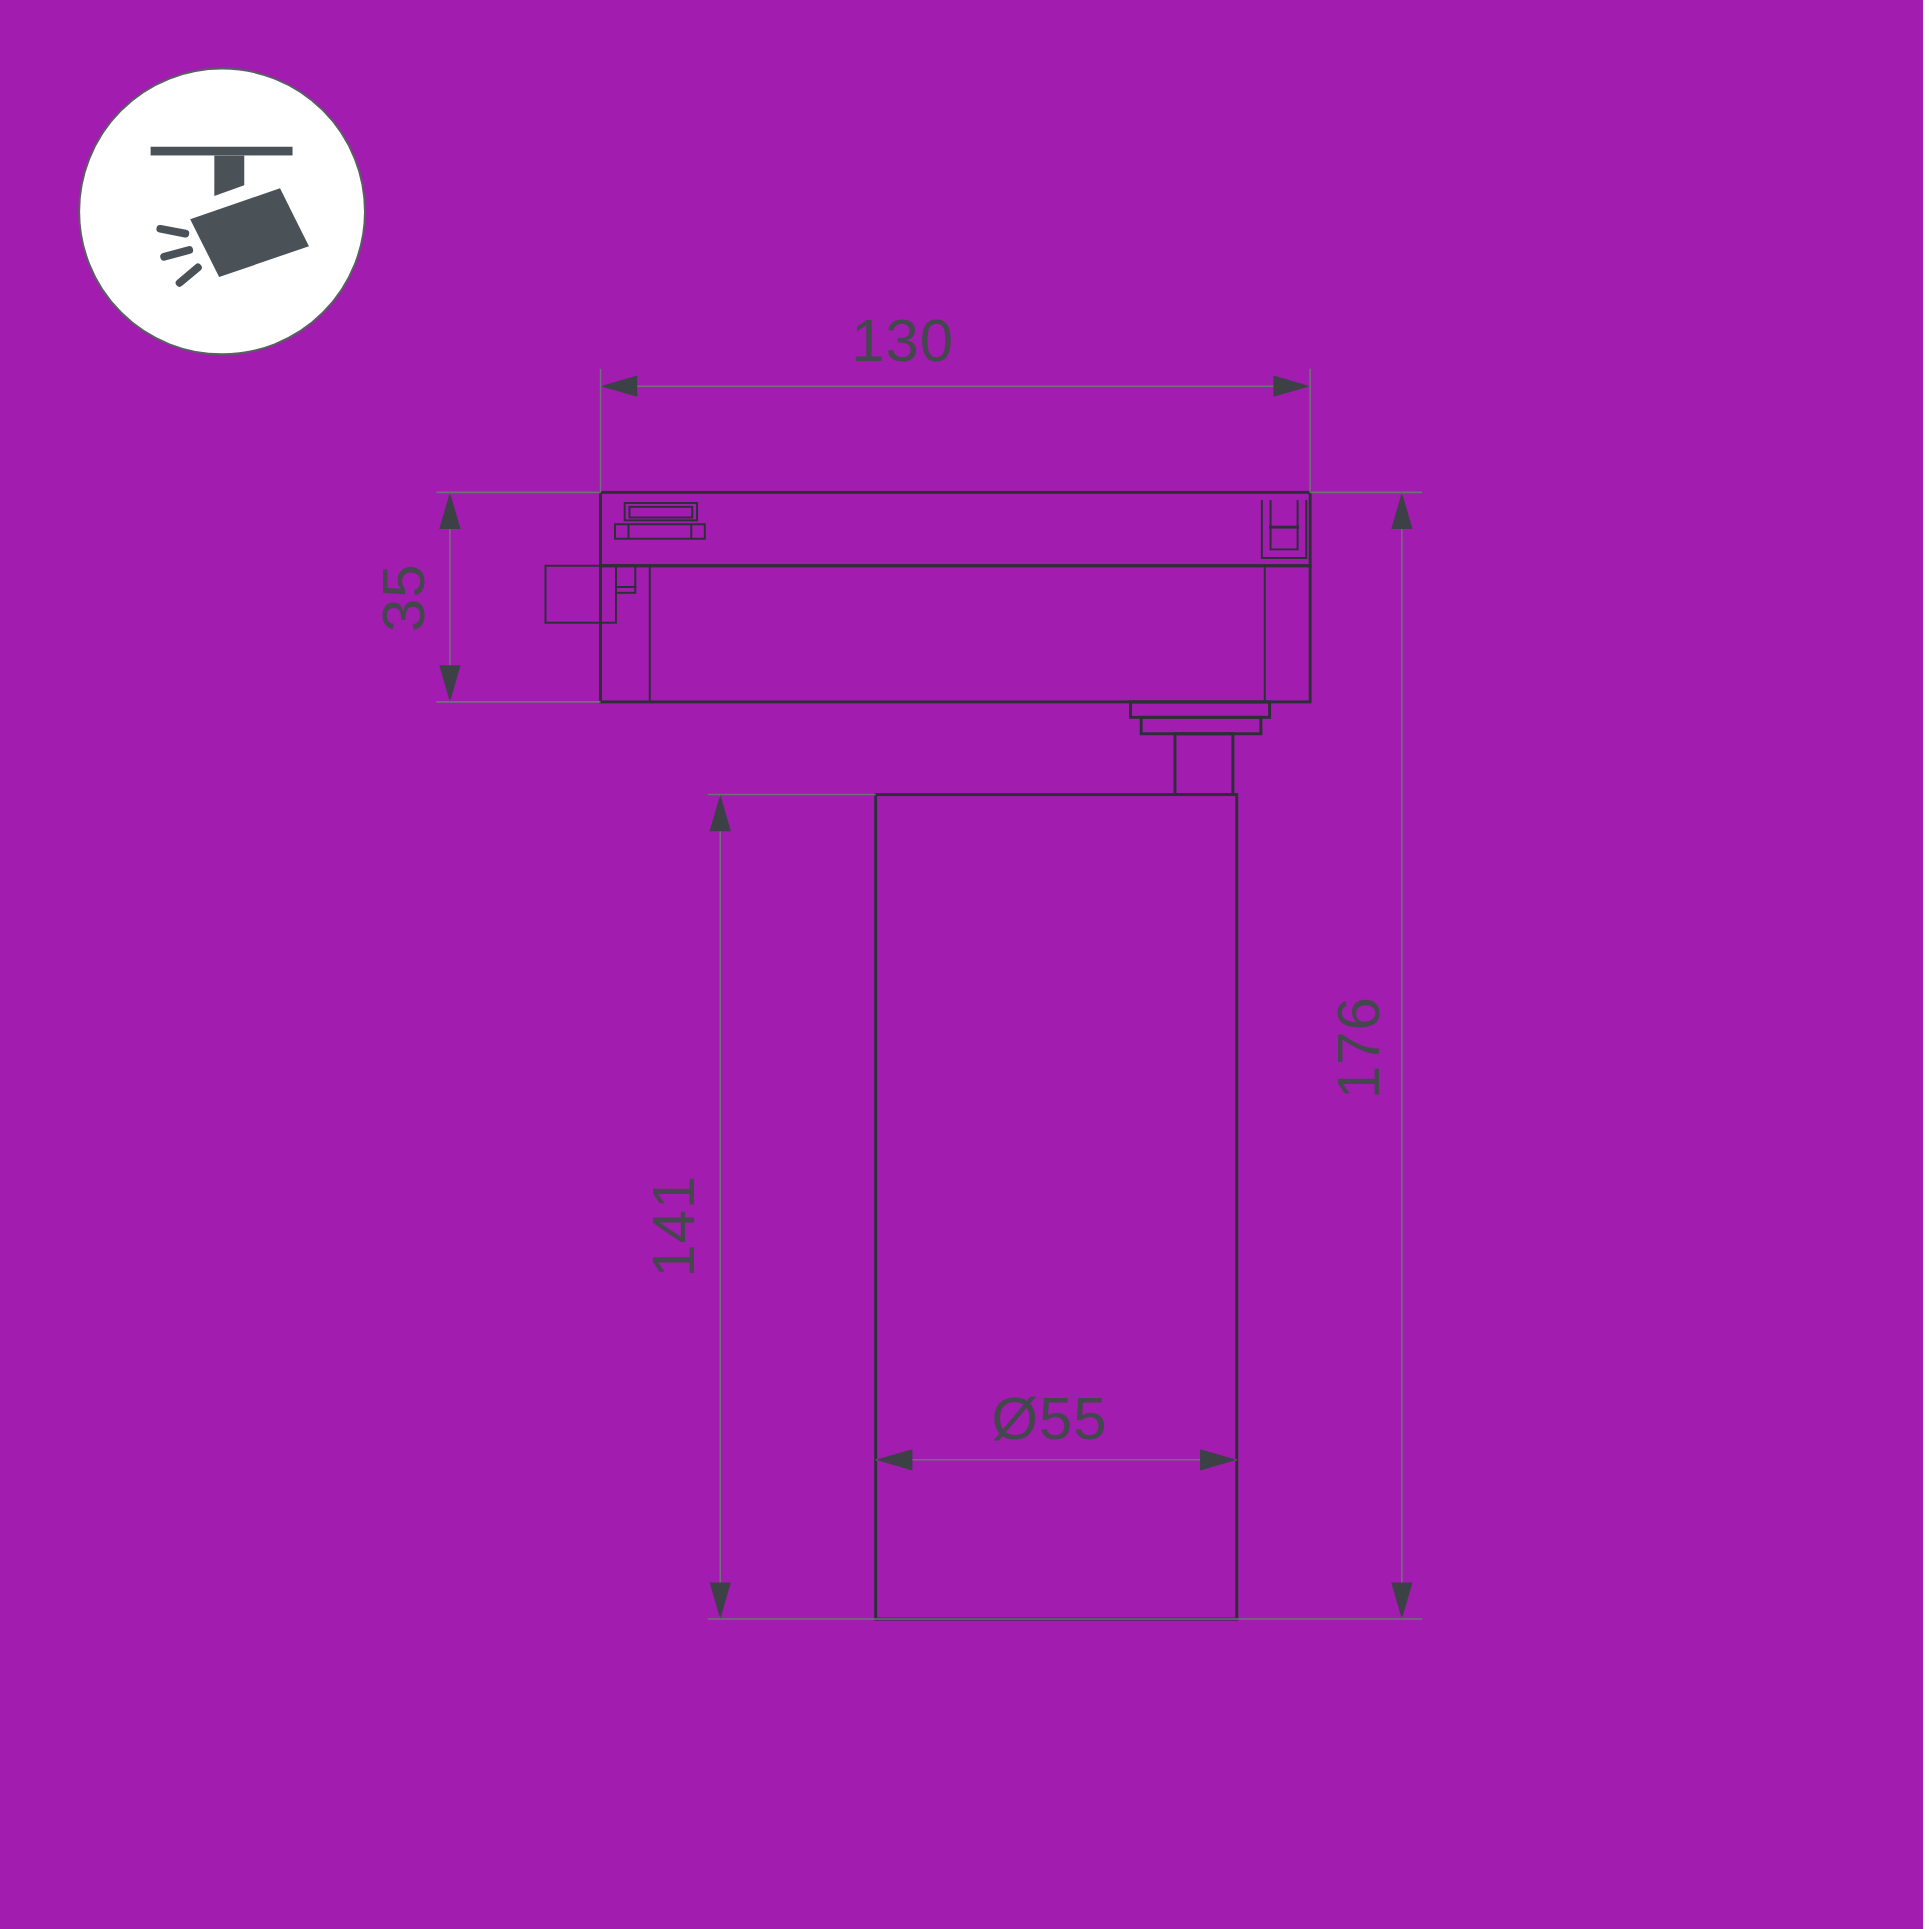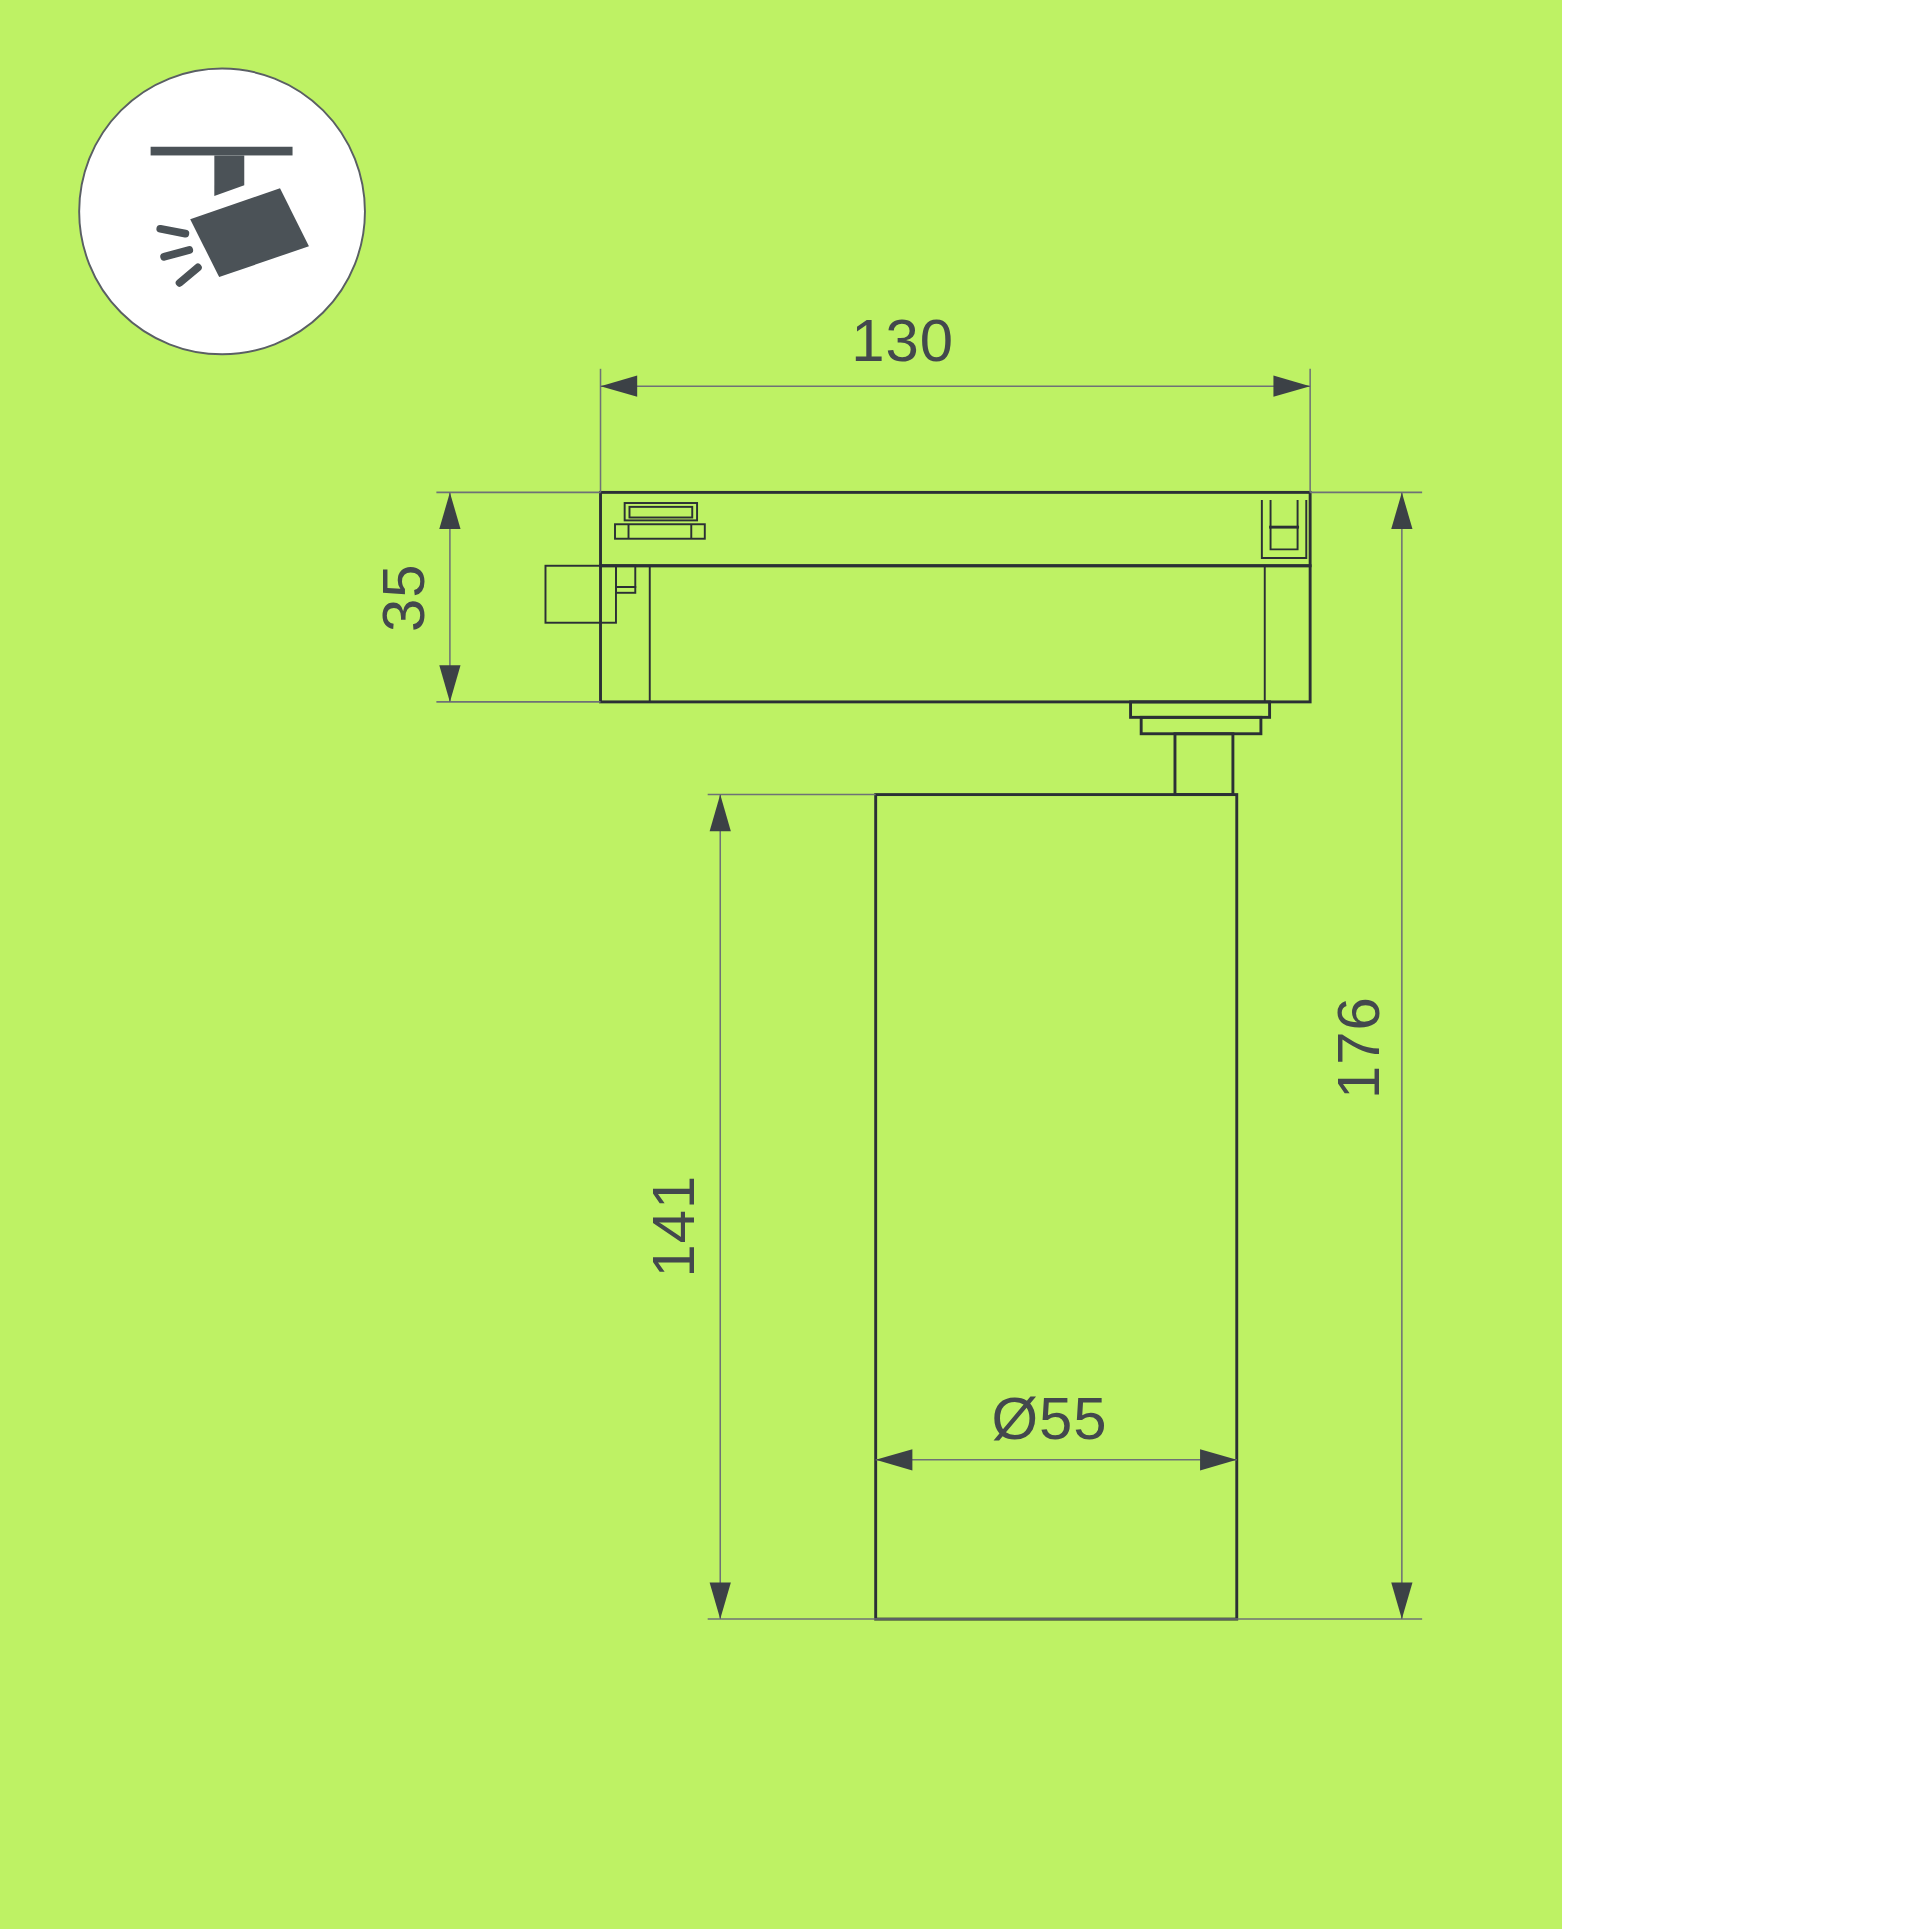--- a/index.html
+++ b/index.html
@@ -3,23 +3,23 @@
 <meta charset="utf-8">
 <style>
   html, body {
     margin: 0;
     padding: 0;
     background: #ffffff;
     font-family: "Liberation Sans", sans-serif;
   }
   .page {
     position: relative;
-    width: 1562px;
+    width: 1923px;
     height: 1929px;
-    background: #bef264;
+    background: #a21caf;
     overflow: hidden;
   }
   svg.drawing {
     position: absolute;
     inset: 0;
     display: block;
   }
   .part {
     fill: none;
     stroke: #2b3035;

